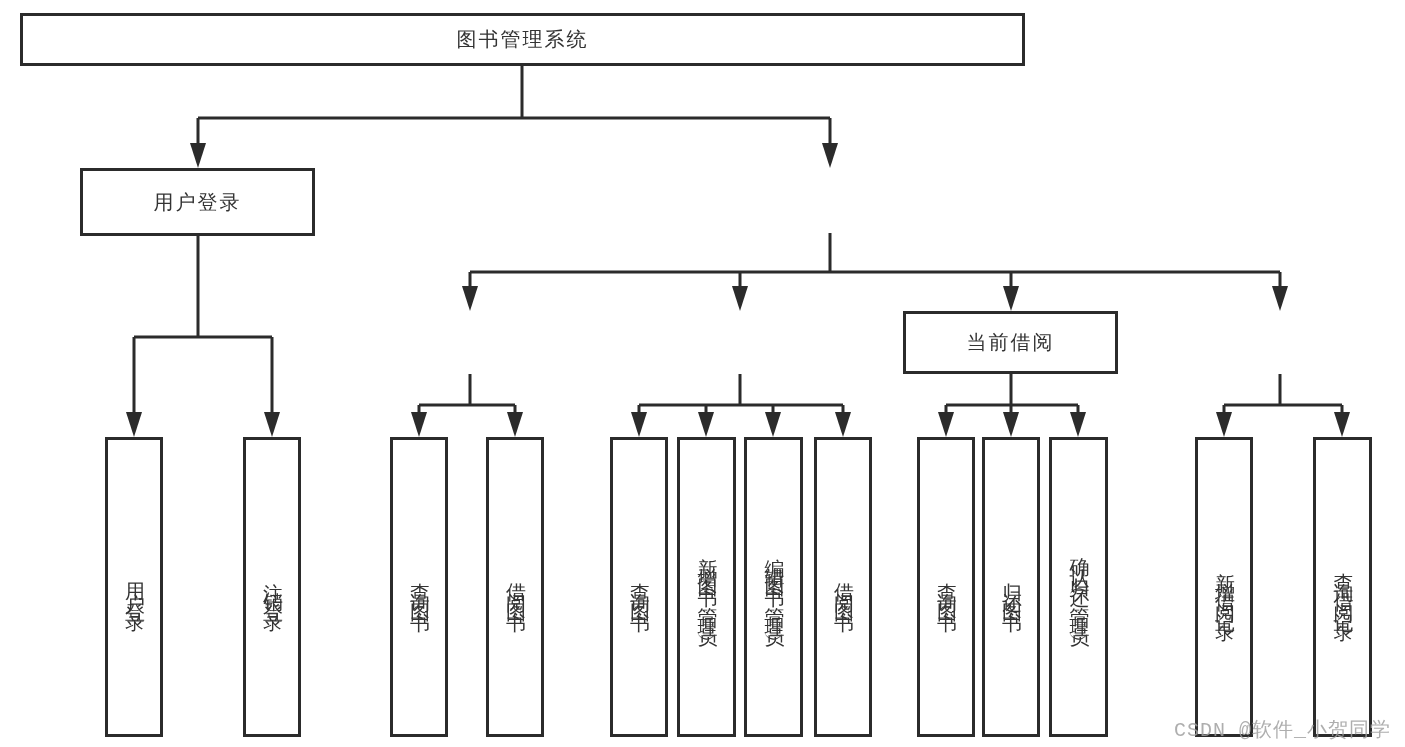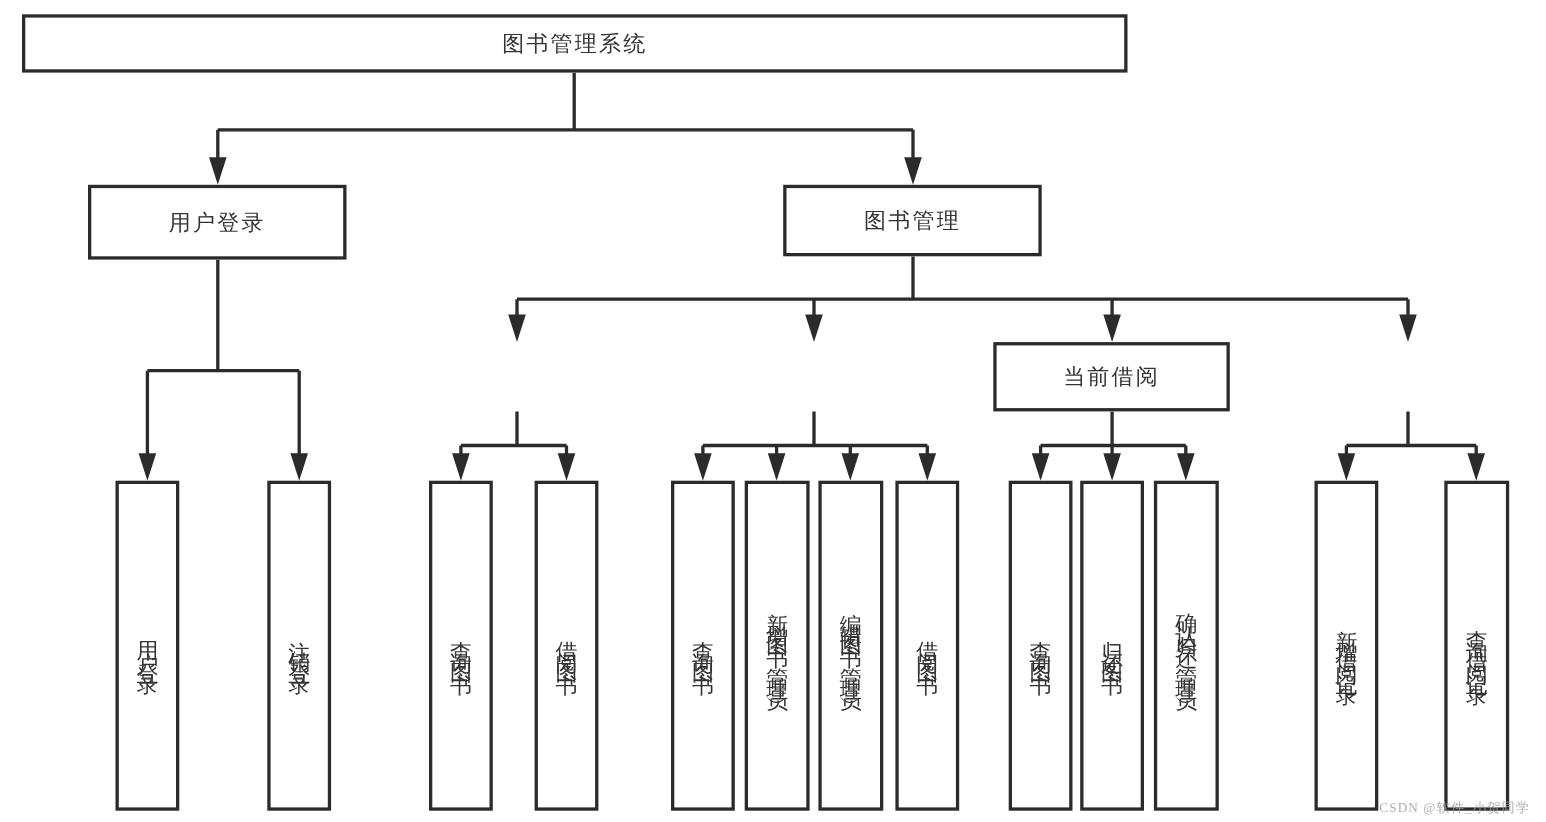--- a/index.html
+++ b/index.html
@@ -1,32 +1,32 @@
 <!DOCTYPE html>
 <html><head>
 <meta charset="utf-8">
 <style>
   html,body{margin:0;padding:0;background:#fff;}
   .stage{
     position:relative;width:1405px;height:747px;background:#ffffff;
-    font-family:Liberation Serif, serif;overflow:hidden;
+    font-family:Liberation Mono, monospace;overflow:hidden;
   }
   .wires{position:absolute;left:0;top:0;width:1405px;height:747px;}
   .node{
     position:absolute;box-sizing:border-box;border:3px solid #2b2b2b;background:#ffffff;
     display:flex;align-items:center;justify-content:center;
     font-size:20px;color:#333333;letter-spacing:2px;white-space:nowrap;
   }
   .node.v{
     writing-mode:vertical-rl;text-orientation:mixed;
     letter-spacing:10px;white-space:normal;
   }
   .watermark{
     position:absolute;right:14px;bottom:4px;
-    font-size:12px;color:#a0a0a0;letter-spacing:1px;opacity:.85;
+    font-size:20px;color:#a0a0a0;letter-spacing:1px;opacity:.85;
   }
 </style>
 </head>
 <body>
 
 <div class="stage">
 
   <svg class="wires" width="1405" height="747" viewBox="0 0 1405 747" stroke="#2b2b2b" stroke-width="3" fill="none">
     <defs>
       <path id="tri" d="M -8 -25 L 8 -25 L 0 0 Z" fill="#2b2b2b" stroke="none"></path>
@@ -59,21 +59,20 @@
         <use href="#tri" x="1011" y="437"></use>
       <use href="#tri" x="1078" y="437"></use>
         <use href="#tri" x="1224" y="437"></use>
       <use href="#tri" x="1342" y="437"></use>
     </g>
   </svg>
 
   <div class="node" style="left:20px;top:13px;width:1005px;height:53px">图书管理系统</div>
 
   <div class="node" style="left:80px;top:168px;width:235px;height:68px">用户登录</div>
-  <div class="node" style="left:712px;top:168px;width:235px;height:65px">图书管理</div>
 
   <div class="node" style="left:903px;top:311px;width:215px;height:63px">当前借阅</div>
 
   <div class="node v" style="left:105px;top:437px;width:58px;height:300px">用户登录</div>
   <div class="node v" style="left:243px;top:437px;width:58px;height:300px">注销登录</div>
 
   <div class="node v" style="left:390px;top:437px;width:58px;height:300px">查询图书</div>
   <div class="node v" style="left:486px;top:437px;width:58px;height:300px">借阅图书</div>
 
   <div class="node v" style="left:610px;top:437px;width:58px;height:300px">查询图书</div>

